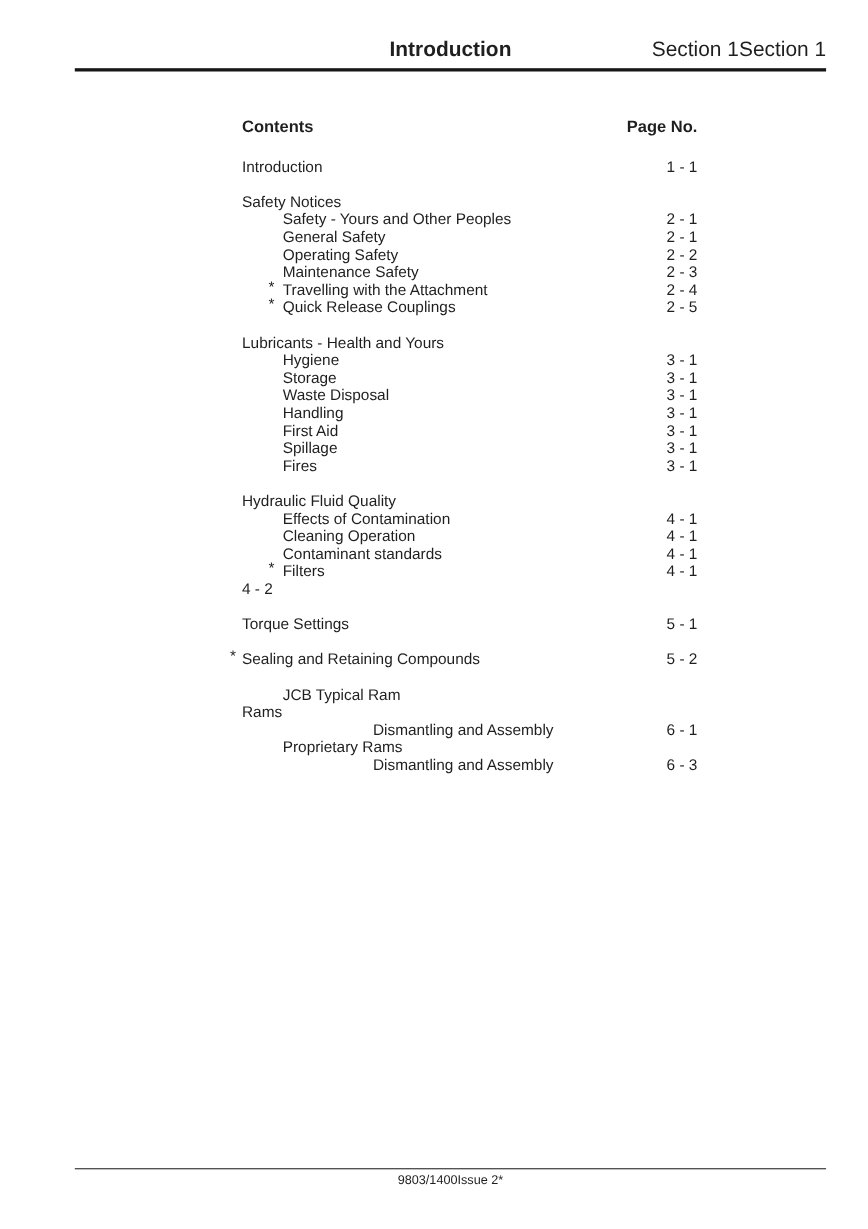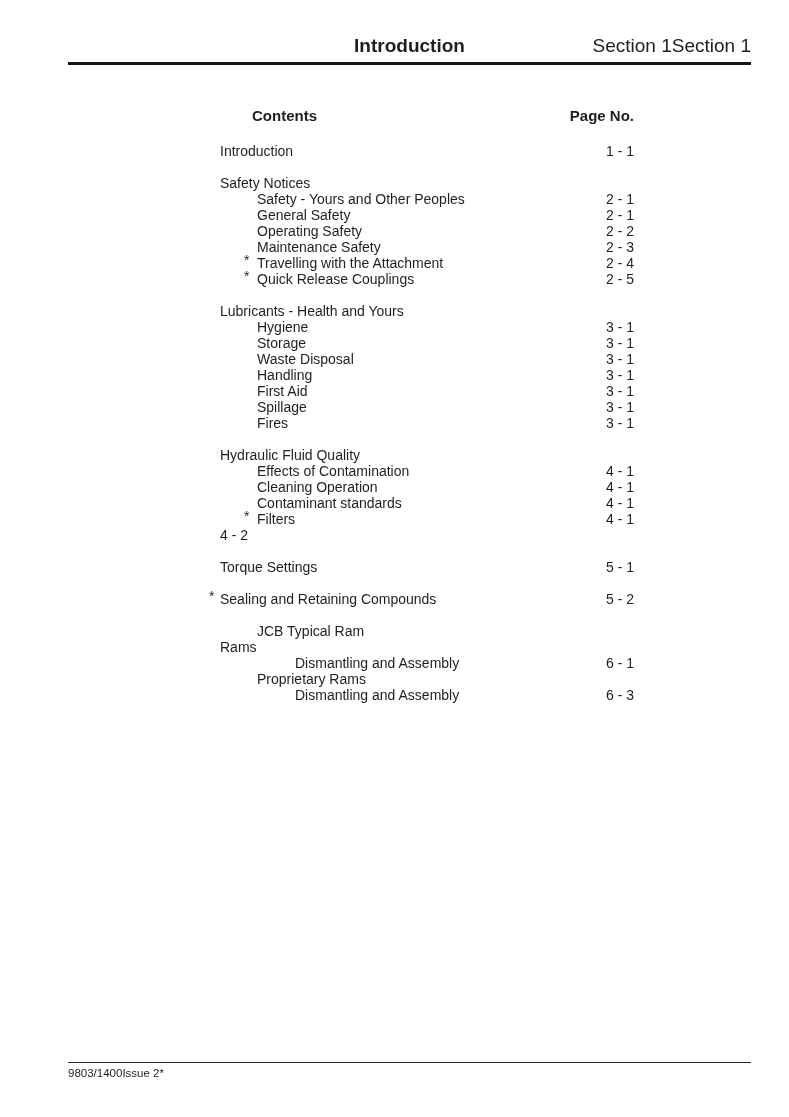--- a/index.html
+++ b/index.html
@@ -46,21 +46,20 @@
     left: 220px;
     top: 107px;
     width: 414px;
   }
   .toc-head {
     display: flex;
     justify-content: space-between;
     font-weight: bold;
     font-size: 15px;
     line-height: 18px;
-    margin-left: 32px;
   }
   .toc-sections {
     margin-top: 18px;
     display: flex;
     flex-direction: column;
     gap: 16px;
   }
   .toc-section {
     display: flex;
     flex-direction: column;
@@ -69,21 +68,21 @@
     display: flex;
     justify-content: space-between;
     font-size: 14px;
     line-height: 16px;
     white-space: nowrap;
   }
   .toc-label {
     position: relative;
   }
   .indent-1 .toc-label { margin-left: 37px; }
-  .indent-2 .toc-label { margin-left: 75px; }
+  .indent-2 .toc-label { margin-left: 119px; }
   .ast {
     position: absolute;
     top: -3px;
     left: -13px;
     font-size: 14px;
   }
   .indent-0 .ast { left: -11px; }
   .toc-page {
     text-align: center;
   }
@@ -94,21 +93,21 @@
     width: 683px;
     height: 1px;
     background: #2a2a2a;
   }
   .page-footer {
     position: absolute;
     left: 68px;
     top: 1066px;
     width: 683px;
     display: flex;
-    justify-content: flex-start;
+    justify-content: center;
     font-size: 11.5px;
     line-height: 14px;
   }
 </style>
 </head>
 <body>
 
 <div class="page-header">
   <span>Section 1</span>
   <span class="center-title">Introduction</span>

